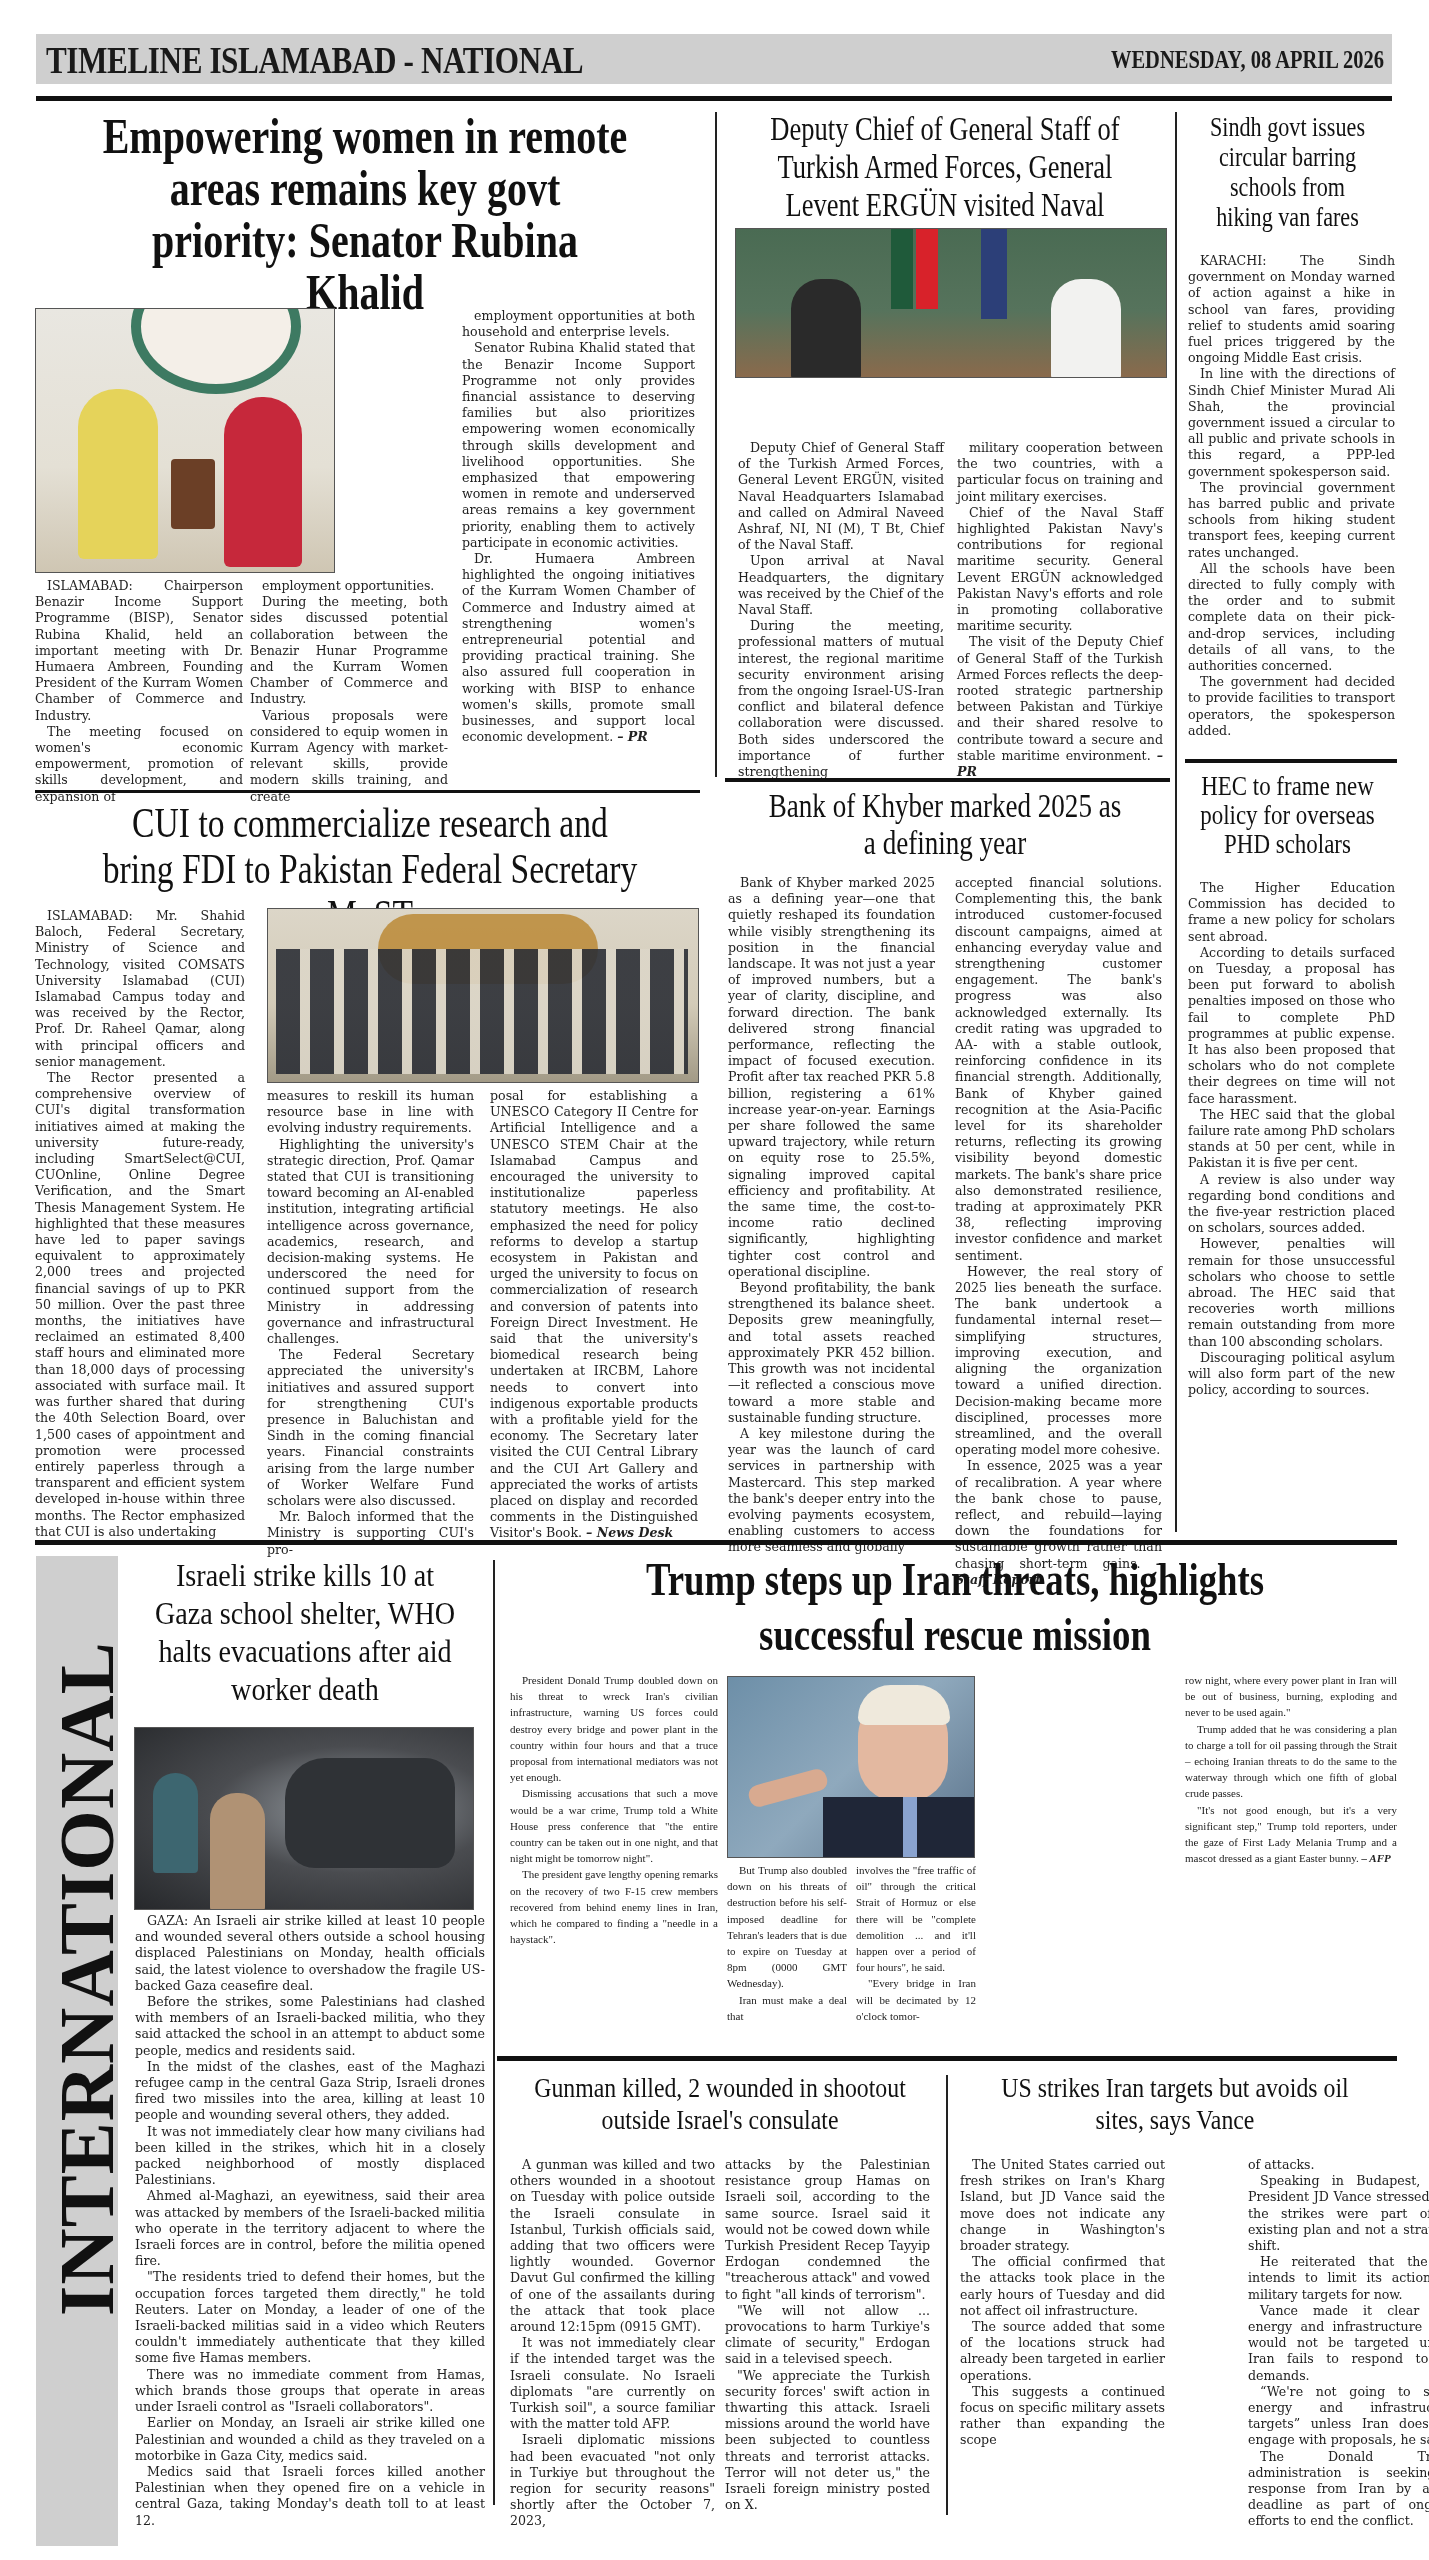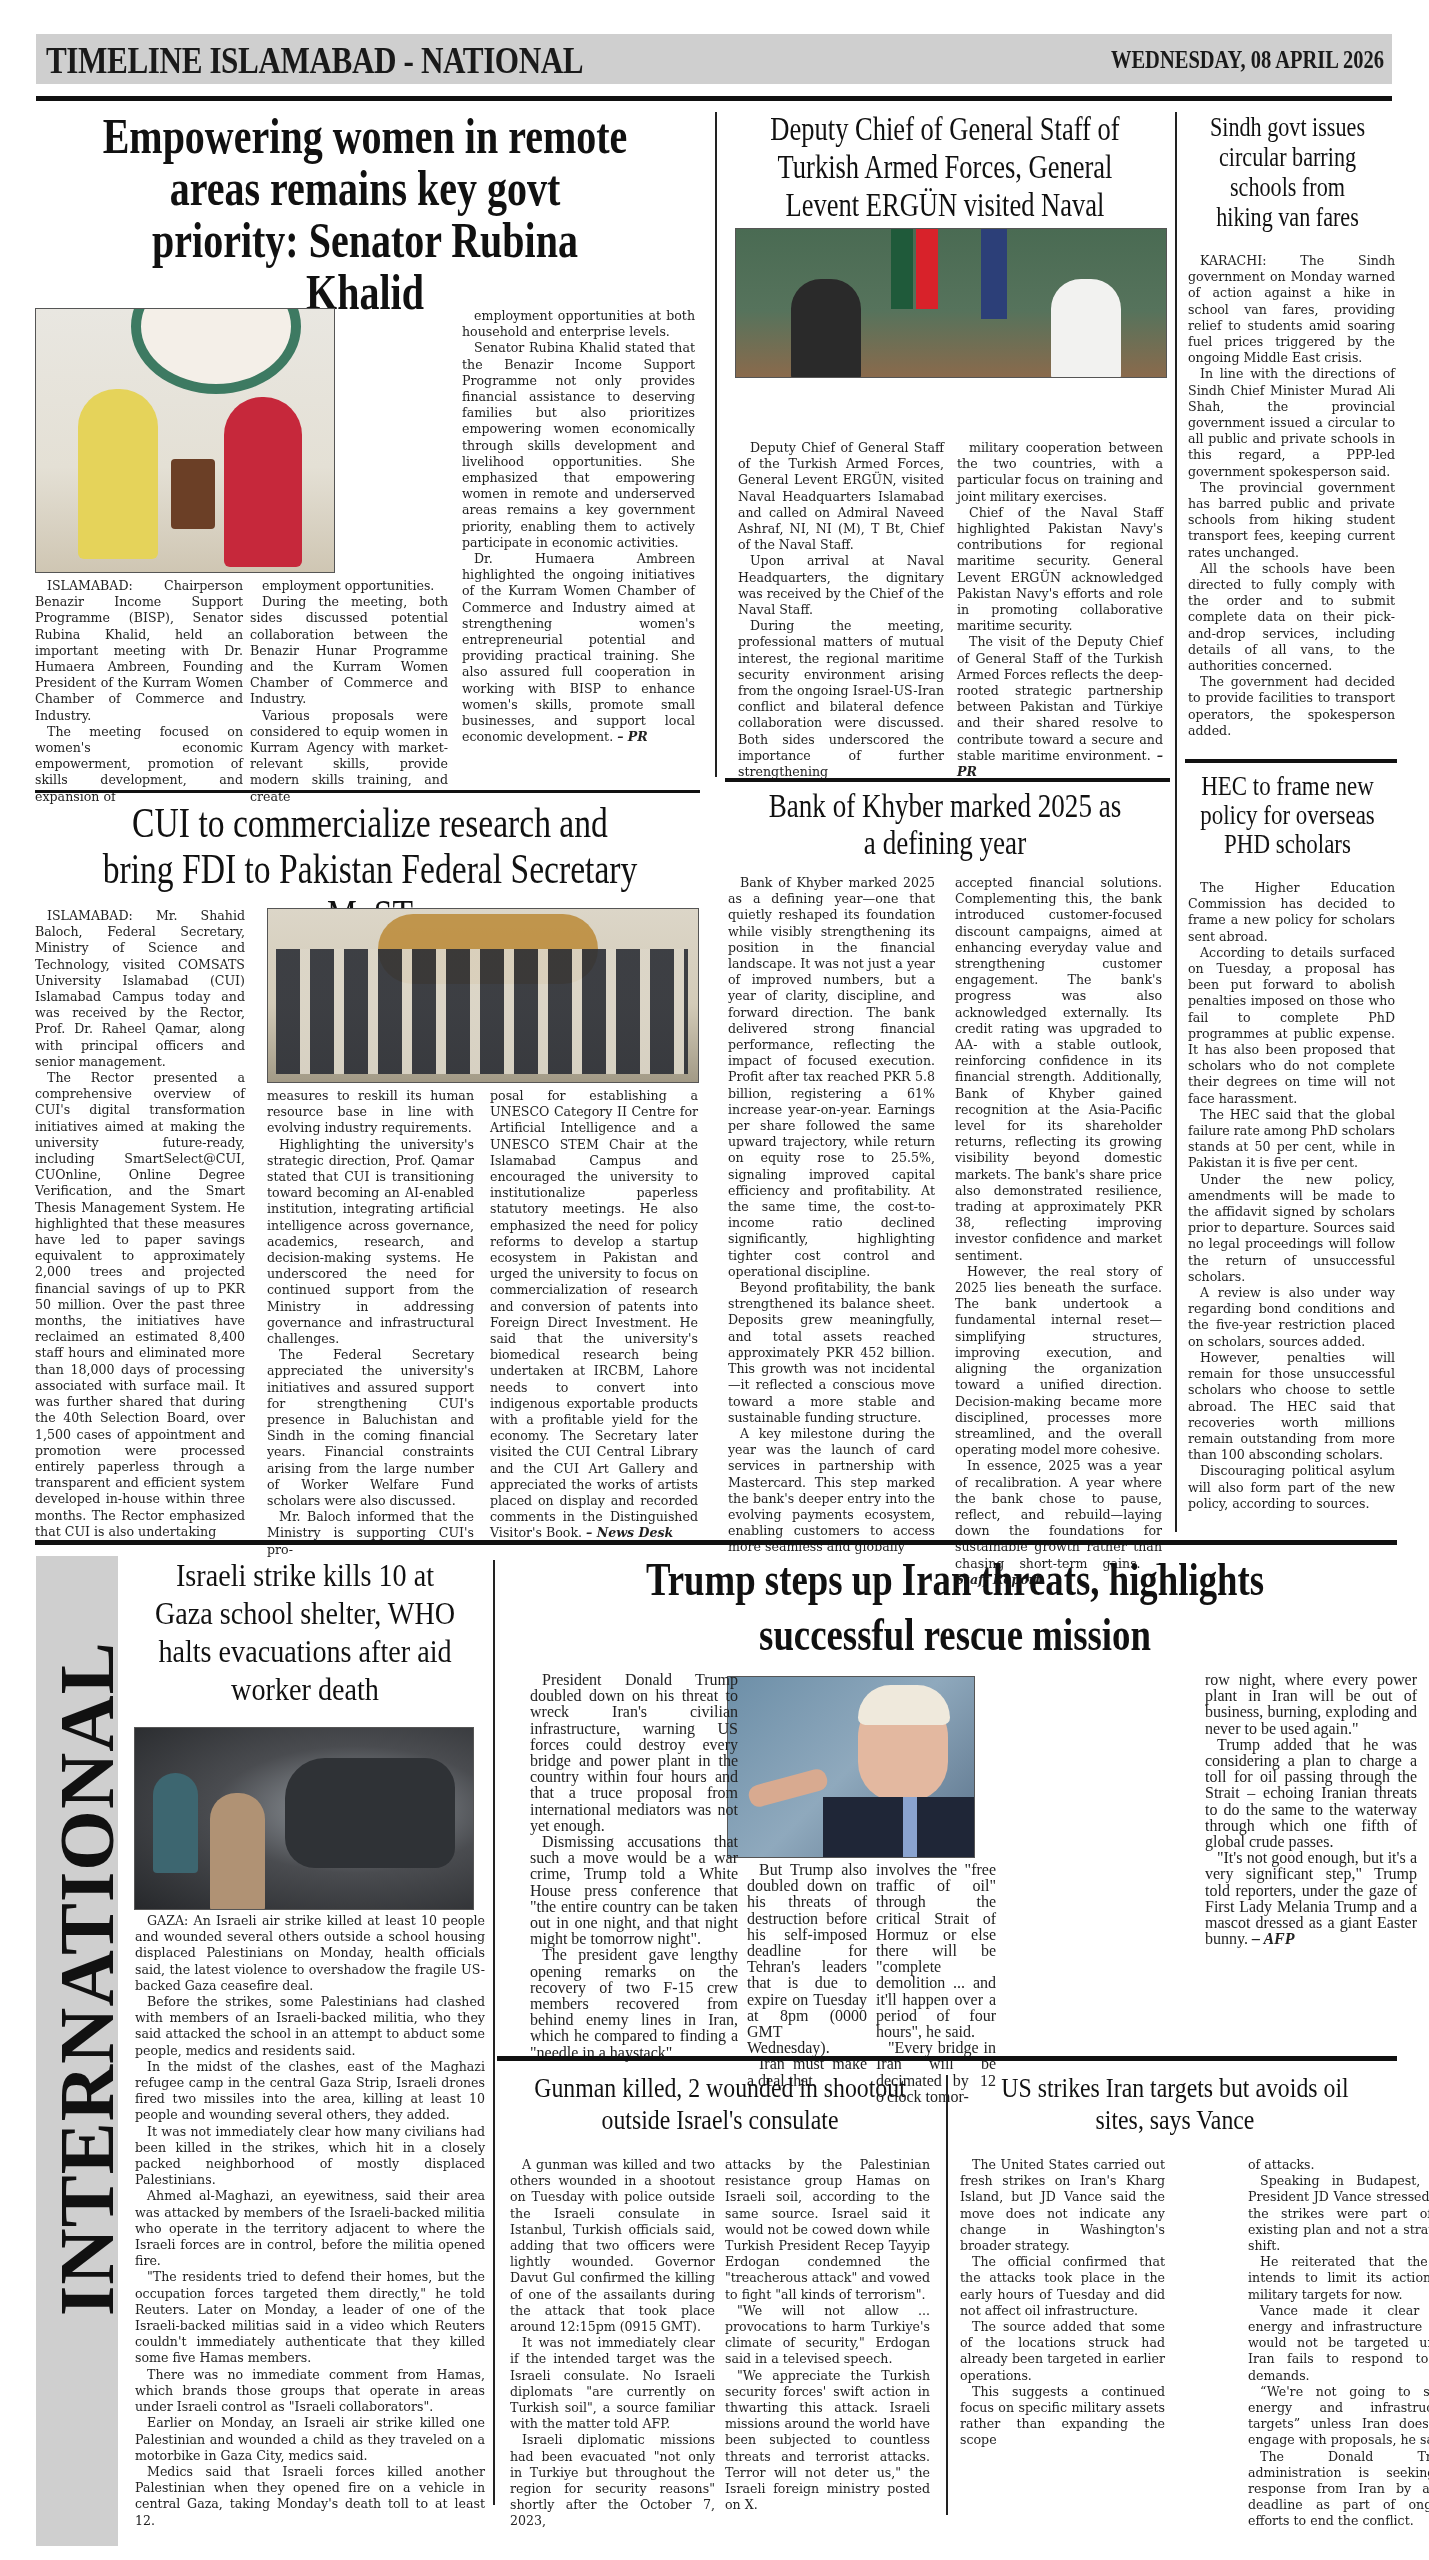--- a/index.html
+++ b/index.html
@@ -7,21 +7,21 @@
   body { position: relative; font-family: "DejaVu Serif", "Liberation Serif", serif; color: #1a1a1a; }
   .abs { position: absolute; }
   .masthead { left: 36px; top: 34px; width: 1356px; height: 50px; background: #cfcfcf; }
   .mast-title { position: absolute; left: 10px; top: 4px; font-family: "Liberation Serif", serif; font-weight: bold; font-size: 38px; transform: scaleX(0.82); transform-origin: left center; letter-spacing: -0.5px; white-space: nowrap; }
   .mast-date { position: absolute; right: 8px; top: 12px; font-family: "Liberation Serif", serif; font-weight: bold; font-size: 25px; transform: scaleX(0.82); transform-origin: right center; white-space: nowrap; }
   .rule-thick { background: #111; height: 5px; }
   .vrule { background: #222; width: 2px; }
   .headline { font-family: "Liberation Serif", serif; text-align: center; line-height: 1.08; color: #111; }
   .hl-bold { font-weight: bold; }
   .col { font-family: "DejaVu Serif", serif; font-size: 12.6px; line-height: 16.2px; text-align: justify; hyphens: auto; color: #222; }
-  .col.narrow { font-family: "Liberation Serif", serif; font-size: 16px; line-height: 16.2px; margin-left: 20px; }
+  .col.narrow { font-family: "Liberation Serif", serif; font-size: 11px; line-height: 16.2px; }
   .col p { text-indent: 12px; }
   .credit { font-weight: bold; font-style: italic; }
   .photo { background: #8a8a8a; border: 1px solid #555; overflow: hidden; }
   .section-tab { background: #cfcfcf; }
   .section-label { position: absolute; font-family: "Liberation Serif", serif; font-weight: bold; font-size: 78px; color: #111; white-space: nowrap; transform: rotate(-90deg); transform-origin: left top; letter-spacing: 1px; }
 </style>
 </head>
 <body>
 
 <div class="abs masthead">
@@ -117,21 +117,20 @@
   <p style="text-indent:0">accepted financial solutions. Complementing this, the bank introduced customer-focused discount campaigns, aimed at enhancing everyday value and strengthening customer engagement. The bank's progress was also acknowledged externally. Its credit rating was upgraded to AA- with a stable outlook, reinforcing confidence in its financial strength. Additionally, Bank of Khyber gained recognition at the Asia-Pacific level for its shareholder returns, reflecting its growing visibility beyond domestic markets. The bank's share price also demonstrated resilience, trading at approximately PKR 38, reflecting improving investor confidence and market sentiment.</p>
   <p>However, the real story of 2025 lies beneath the surface. The bank undertook a fundamental internal reset—simplifying structures, improving execution, and aligning the organization toward a unified direction. Decision-making became more disciplined, processes more streamlined, and the overall operating model more cohesive.</p>
   <p><span>In essence, 2025 was a year of recalibration. A year where the bank chose to pause, reflect, and rebuild—laying down the foundations for sustainable growth rather than chasing short-term gains.</span> <span class="credit">– Staff Report</span></p>
 </div>
 
 <div class="abs headline" style="left:1180px;top:772px;width:215px;font-size:27px;line-height:29px;transform:scaleX(0.85);transform-origin:center top;">HEC to frame new policy for overseas PHD scholars</div>
 <div class="abs col" style="left:1188px;top:880px;width:207px;">
   <p>The Higher Education Commission has decided to frame a new policy for scholars sent abroad.</p>
   <p>According to details surfaced on Tuesday, a proposal has been put forward to abolish penalties imposed on those who fail to complete PhD programmes at public expense. It has also been proposed that scholars who do not complete their degrees on time will not face harassment.</p>
   <p>The HEC said that the global failure rate among PhD scholars stands at 50 per cent, while in Pakistan it is five per cent.</p>
-  <p>Under the new policy, amendments will be made to the affidavit signed by scholars prior to departure. Sources said no legal proceedings will follow the return of unsuccessful scholars.</p>
   <p>A review is also under way regarding bond conditions and the five-year restriction placed on scholars, sources added.</p>
   <p>However, penalties will remain for those unsuccessful scholars who choose to settle abroad. The HEC said that recoveries worth millions remain outstanding from more than 100 absconding scholars.</p>
   <p>Discouraging political asylum will also form part of the new policy, according to sources.</p>
 </div>
 
 <div class="abs rule-thick" style="left:35px;top:1540px;width:1362px;height:5px;"></div>
 
 <div class="abs section-tab" style="left:36px;top:1556px;width:82px;height:990px;">
   <div class="section-label" style="left:6px;top:760px;">INTERNATIONAL</div>
 </div>

